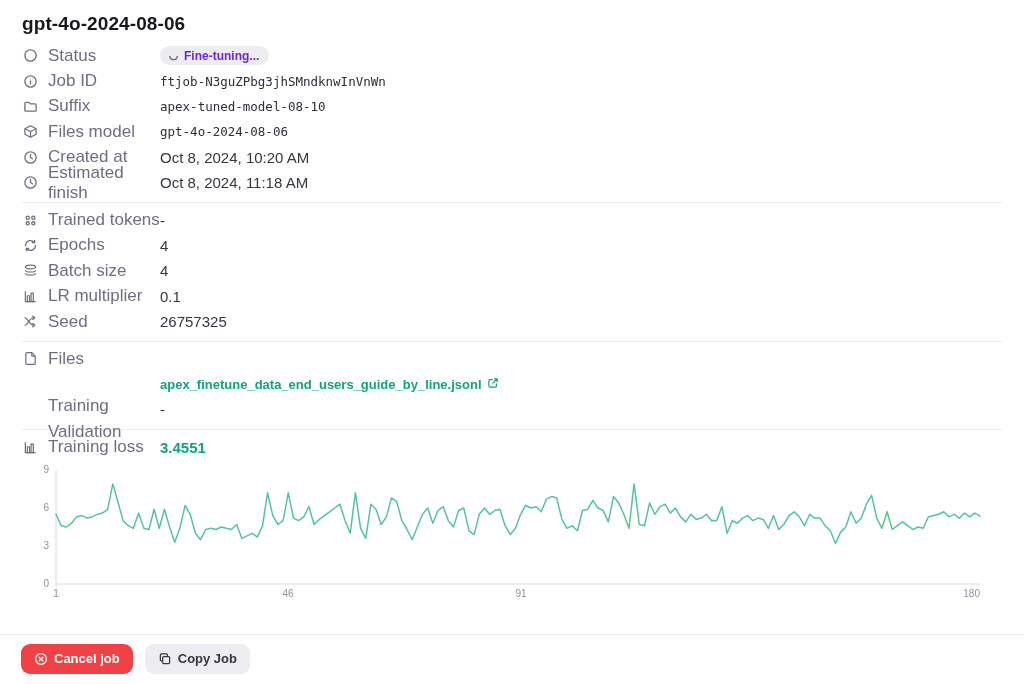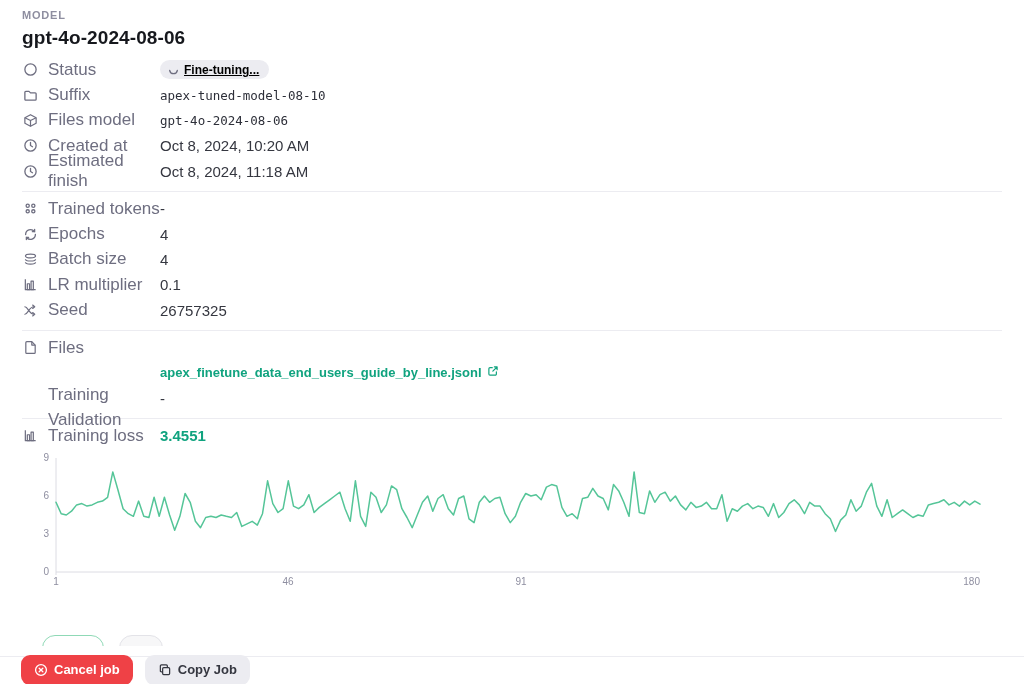--- a/index.html
+++ b/index.html
@@ -14,69 +14,79 @@
   .row { display:flex; align-items:center; height:25.4px; }
   .row .icon-cell { width:16px; height:16px; flex:0 0 16px; display:flex; align-items:center; justify-content:center; color:#6e6e80; }
   .row .label { width:112px; flex:0 0 112px; margin-left:10px; font-size:17px; color:#6e6e80; }
   .row.indented .label { margin-left:26px;margin-top:44px; }
   .row .value { font-size:15px; color:#353740; }
   .value.mono { font-family:"DejaVu Sans Mono","Liberation Mono",monospace; font-size:12.5px; color:#2d2f39; }
   .value.green { color:var(--green,#10a37f); font-weight:600; }
 
   .divider { height:1px; background:#ececf1; margin:7px 0 4px 0; }
 
-  .badge { display:inline-flex; align-items:center; gap:5px; background:#ececf1; color:#000000;
-    border-radius:999px; padding:2.5px 10px 2.5px 8px; font-size:12px; font-weight:600;text-decoration:underline; }
+  .badge { display:inline-flex; align-items:center; gap:5px; background:#ececf1; color:#6d28d9;
+    border-radius:999px; padding:2.5px 10px 2.5px 8px; font-size:12px; font-weight:600; }
   .badge svg { color:#6e6e80; }
 
   .link { display:inline-flex; align-items:flex-start; gap:5px; color:var(--green,#10a37f); font-weight:600; font-size:13px; text-decoration:none; cursor:pointer; }
 
   svg.row-icon { display:block; }
 
   .chart-wrap { margin-top:4px; }
   .chart-wrap svg { display:block; }
   .tick-text { font-family:"Liberation Sans","DejaVu Sans",sans-serif; font-size:10px; fill:#8e8ea0; }
 
   .pill-clip { position:absolute; left:0; right:0; bottom:38px; height:13px; overflow:hidden; }
   .pill { position:absolute; top:2px; height:26px; border-radius:13px; background:#fff; }
   .pill.primary  { left:42px;  width:62px; border:1.5px solid #8fd9b6; }
   .pill.secondary{ left:119px; width:44px; border:1.5px solid #e3e3e8; background:#f7f7f8; }
 
-  .footer { position:absolute; left:0; right:0; bottom:0; height:28px; background:#fff;
+  .footer { position:absolute; left:0; right:0; bottom:0; height:50px; background:#fff;
     border-top:1px solid #ececf1; display:flex; align-items:center; gap:12px; padding:0 0 2px 21px; }
   .btn { display:inline-flex; align-items:center; gap:6px; height:30px; border:none; border-radius:9px;
     padding:0 13px; font-family:inherit; font-size:13px; font-weight:700; cursor:pointer; }
   .btn-danger { background:var(--red,#ef4146); color:#fff; }
   .btn-neutral { background:#ececf1; color:#353740;text-align:right; }
 </style>
 </head>
 <body>
 
 <div class="page">
 
-  <div class="eyebrow">MODEL</div>
   <div class="title">gpt-4o-2024-08-06</div>
 
   <div class="rows">
 
     <div class="row">
       <span class="icon-cell">
         <svg class="row-icon" width="15" height="15" viewBox="0 0 16 16" fill="none" stroke="currentColor" stroke-width="1.4">
             <circle cx="8" cy="8" r="6"></circle>
           </svg>
       </span>
       <span class="label">Status</span>
       <span class="badge">
         <svg width="11" height="11" viewBox="0 0 16 16" fill="none" stroke="currentColor" stroke-width="2" stroke-linecap="round">
             <path d="M2.5 9.5a5.6 5.6 0 0 0 11 0"></path>
           </svg>
         <span>Fine-tuning...</span>
       </span>
     </div>
 
+    <div class="row">
+      <span class="icon-cell">
+        <svg class="row-icon" width="15" height="15" viewBox="0 0 16 16" fill="none" stroke="currentColor" stroke-width="1.4">
+            <circle cx="8" cy="8" r="6"></circle>
+            <path d="M8 7.4v3.2" stroke-linecap="round"></path>
+            <circle cx="8" cy="5" r="0.5" fill="currentColor" stroke="none"></circle>
+          </svg>
+      </span>
+      <span class="label">Job ID</span>
+      <span class="value mono">ftjob-N3guZPbg3jhSMndknwInVnWn</span>
+    </div>
 
     <div class="row">
       <span class="icon-cell">
         <svg class="row-icon" width="15" height="15" viewBox="0 0 16 16" fill="none" stroke="currentColor" stroke-width="1.4" stroke-linejoin="round">
             <path d="M2 4.6a1 1 0 0 1 1-1h3.4L8 5.2h5a1 1 0 0 1 1 1v5.8a1 1 0 0 1-1 1H3a1 1 0 0 1-1-1V4.6z"></path>
           </svg>
       </span>
       <span class="label">Suffix</span>
       <span class="value mono">apex-tuned-model-08-10</span>
     </div>

